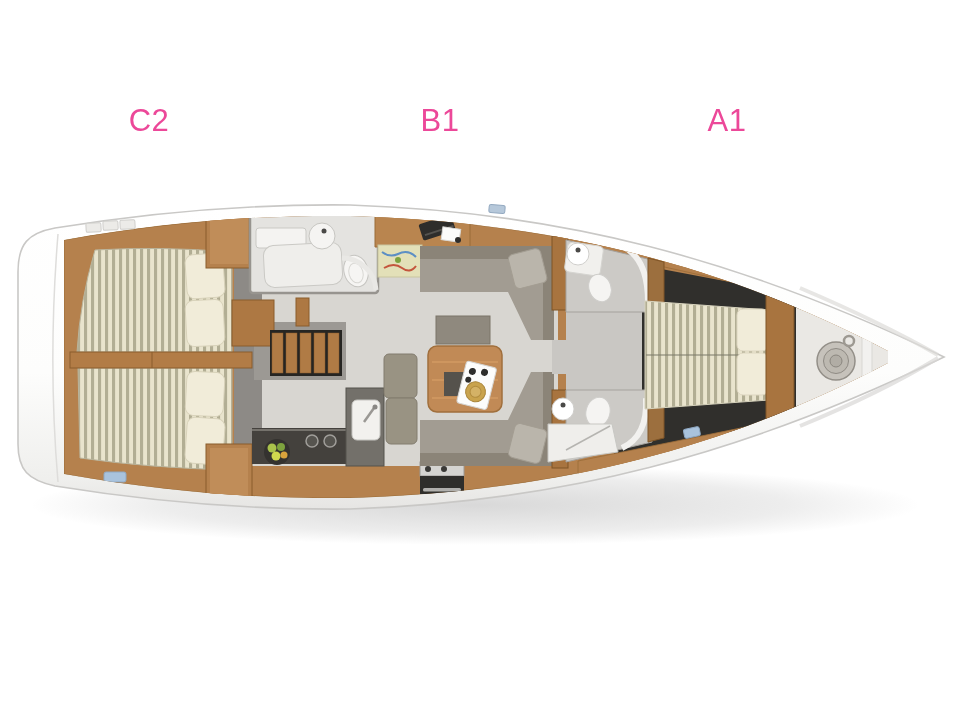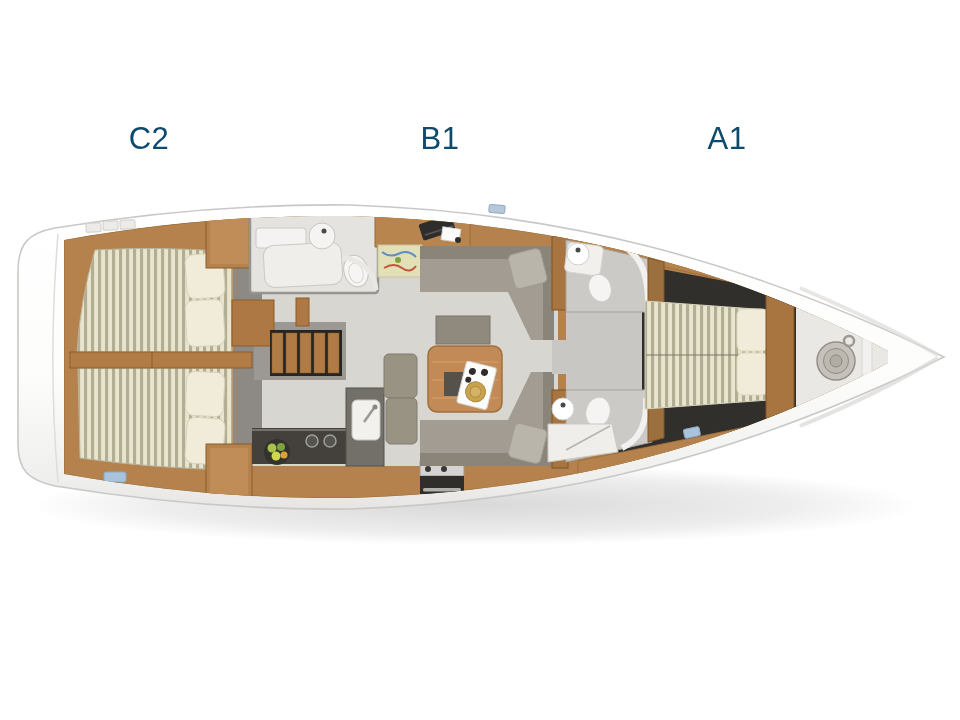--- a/index.html
+++ b/index.html
@@ -1,22 +1,22 @@
 <!DOCTYPE html>
 <html><head>
 <meta charset="utf-8">
 <style>
   html,body{margin:0;padding:0;background:#ffffff;}
   .stage{
     position:relative;width:960px;height:720px;background:#ffffff;
     font-family:"Liberation Sans", sans-serif;overflow:hidden;
   }
   .section-label{
-    position:absolute;top:121px;transform:translateX(-50%);
-    font-size:31px;color:#0c4a6e;letter-spacing:0.5px;
+    position:absolute;top:103px;transform:translateX(-50%);
+    font-size:31px;color:#ec4899;letter-spacing:0.5px;
   }
   svg{position:absolute;left:0;top:0;}
 </style>
 </head>
 <body>
 
 <div class="stage">
 
   <div class="section-label" style="left:149px">C2</div>
   <div class="section-label" style="left:440px">B1</div>

